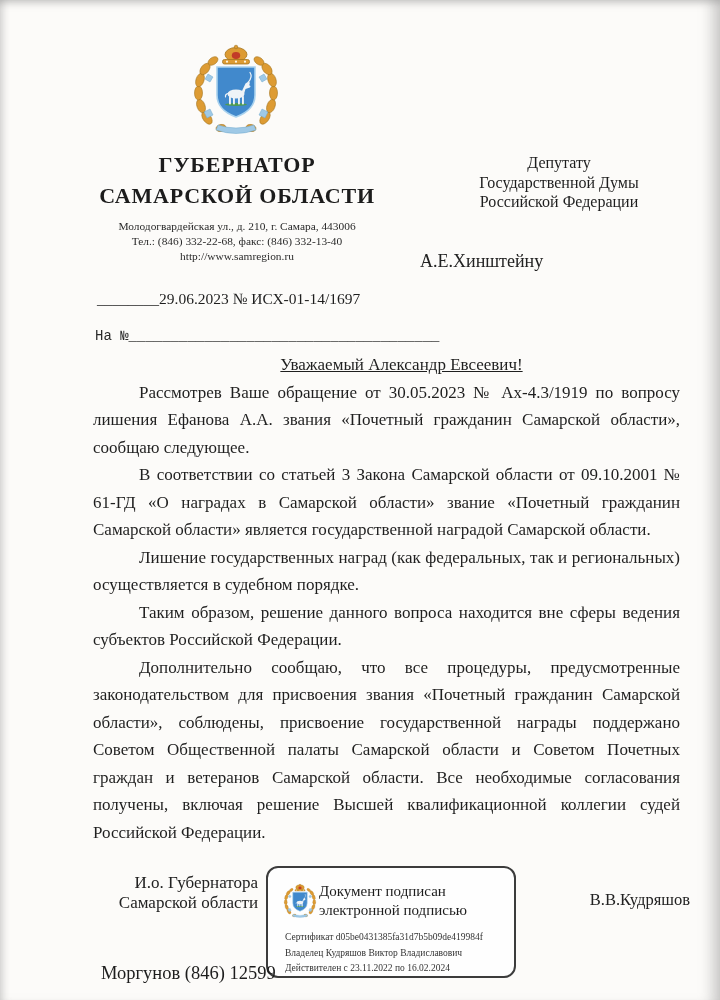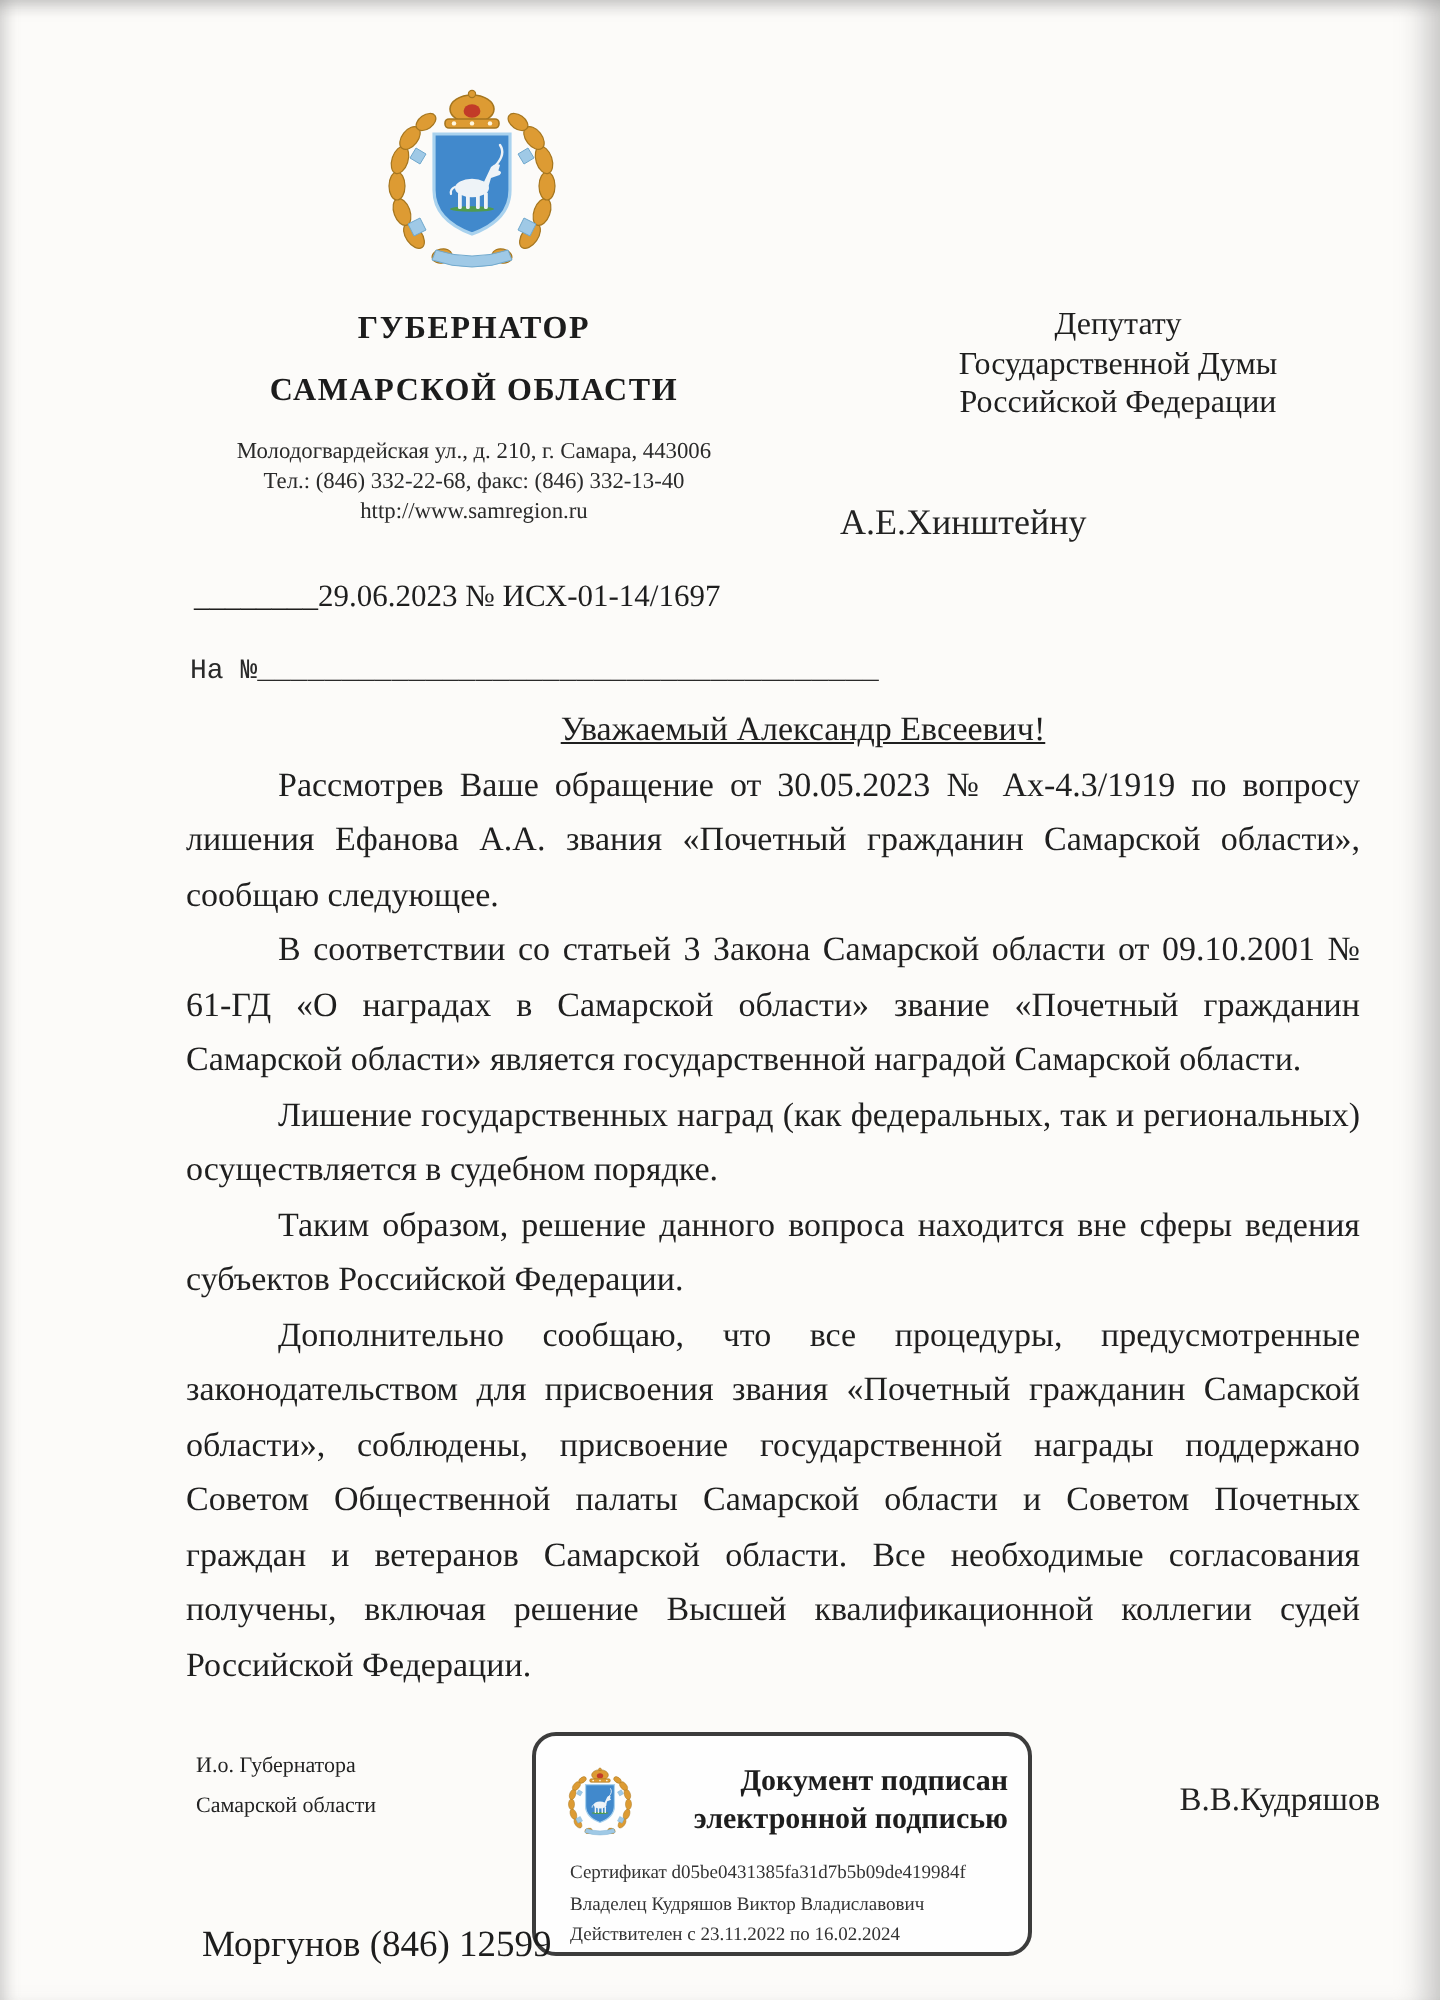--- a/index.html
+++ b/index.html
@@ -7,48 +7,48 @@
     position:relative; width:720px; height:1000px; margin:0 auto;
     background:#fcfbf9; overflow:hidden;
     font-family:"Liberation Serif","DejaVu Serif",serif; color:#222;
     box-shadow: inset 0 9px 7px -6px rgba(150,150,150,.5),
                 inset 9px 0 7px -6px rgba(160,160,160,.45),
                 inset -16px 0 14px -9px rgba(150,150,150,.5);
   }
   .gerb-main { position:absolute; left:186px; top:44px; width:100px; height:92px; }
   .org-title {
     position:absolute; left:88px; top:149px; width:298px; text-align:center;
-    font-weight:bold; font-size:16px; line-height:31px; letter-spacing:.8px; color:#1c1c1c;
+    font-weight:bold; font-size:22px; line-height:31px; letter-spacing:.8px; color:#1c1c1c;
   }
   .org-address {
     position:absolute; left:88px; top:219px; width:298px; text-align:center;
     font-size:11.4px; line-height:15px; color:#2a2a2a;
   }
   .recipient {
     position:absolute; left:420px; top:153px; width:278px; text-align:center;
     font-size:16px; line-height:19.5px; color:#1e1e1e;
   }
   .recipient-name { position:absolute; left:420px; top:251px; width:278px; font-size:18px; }
   .ref-date { position:absolute; left:97px; top:290px; font-size:15.5px; white-space:nowrap; color:#1e1e1e; }
   .ref-na   { position:absolute; left:95px; top:328px; font-size:14px; white-space:nowrap; color:#2a2a2a;font-family:Liberation Mono, monospace; }
   .body { position:absolute; left:93px; top:335px; width:587px; font-size:17px; line-height:27.5px; color:#1f1f1f; }
   .salutation { text-align:center; margin:16px 0 0 30px;text-decoration:underline; }
   p.para { margin:0; text-indent:46px; text-align:justify; }
   .sig-position {
-    position:absolute; left:98px; top:873px; width:160px; text-align:left;
-    font-size:11px; line-height:20px;
+    position:absolute; left:98px; top:873px; width:160px; text-align:right;
+    font-size:17px; line-height:20px;
   }
   .sig-name { position:absolute; left:540px; top:890px; width:150px; text-align:right; font-size:16.5px; }
   .stamp {
     position:absolute; left:266px; top:866px; width:250px; height:112px;
     border:2px solid #3c3c3c; border-radius:12px; background:#fefefe; box-sizing:border-box;
   }
   .stamp-top { display:flex; align-items:center; padding:9px 10px 0 13px; }
   .stamp-gerb { width:38px; height:48px; flex:0 0 auto; }
-  .stamp-title { flex:1; text-align:right; font-size:15px; line-height:19.5px; color:#1d1d1d;font-weight:bold; }
+  .stamp-title { flex:1; text-align:left; font-size:15px; line-height:19.5px; color:#1d1d1d; }
   .stamp-details { padding:5px 8px 0 17px; font-size:9.5px; line-height:15.5px; color:#333; white-space:nowrap; }
   .footer-exec { position:absolute; left:101px; top:963px; font-size:18.5px; color:#1d1d1d; }
   svg { display:block; }
 </style>
 </head>
 <body>
 
 <svg width="0" height="0" style="position:absolute" aria-hidden="true">
   <symbol id="gerb" viewBox="0 0 100 92">
 

